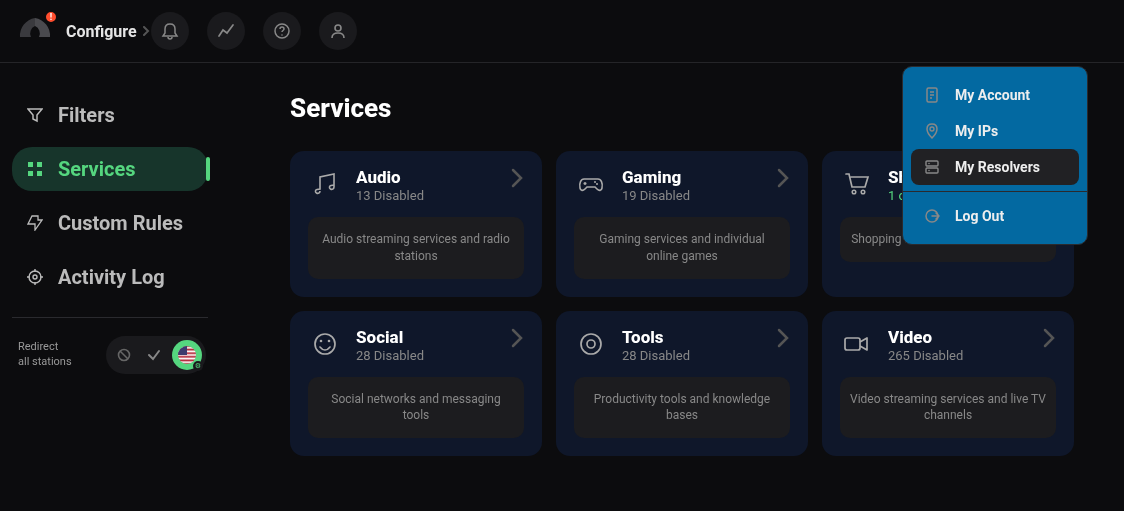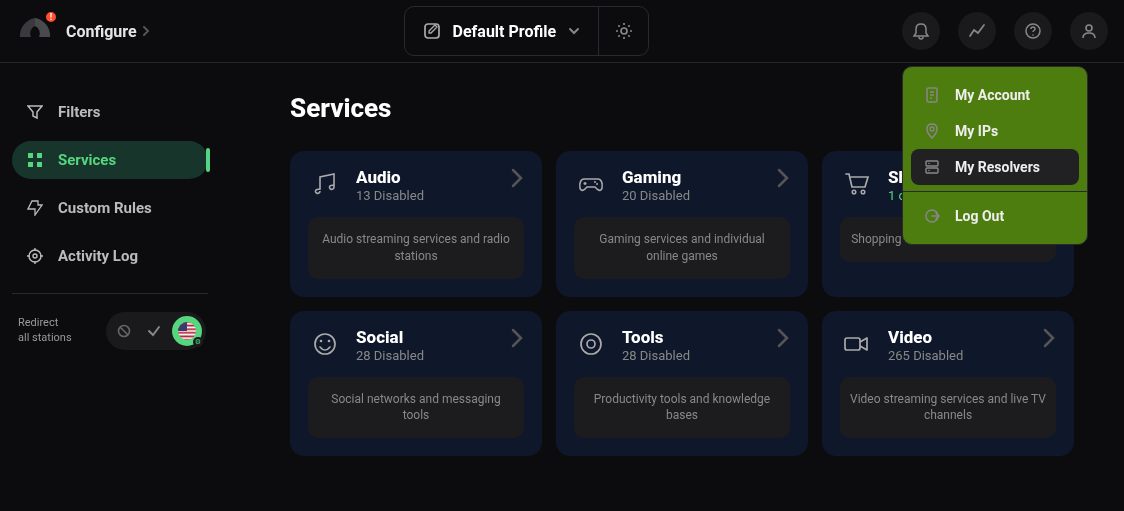--- a/index.html
+++ b/index.html
@@ -21,21 +21,21 @@
     .profile-btn .label { font-weight: 700; font-size: 16px; }
     .profile-btn .chev { color: #888; }
     .gear-btn { width: 50px; height: 100%; border-left: 1px solid #2a2a2e; display: flex; align-items: center; justify-content: center; cursor: pointer; color: #888; }
     
     .header-right { display: flex; align-items: center; gap: 18px; }
     .round-btn { width: 38px; height: 38px; border-radius: 50%; background: #1a1a1d; display: flex; align-items: center; justify-content: center; cursor: pointer; color: #888; }
     
     
     .layout { display: flex; height: calc(100% - 63px); }
     .sidebar { width: 220px; padding: 30px 12px 0 12px; }
-    .nav-item { display: flex; align-items: center; gap: 14px; padding: 10px 14px; border-radius: 20px; cursor: pointer; font-weight: 700; font-size: 15px; margin-bottom: 10px; color: #bbb; }
+    .nav-item { display: flex; align-items: center; gap: 14px; padding: 10px 14px; border-radius: 20px; cursor: pointer; font-weight: 700; font-size: 20px; margin-bottom: 10px; color: #bbb; }
     .nav-item.active { background: #17352b; color: #55d67f; position: relative; }
     .nav-item.active::after { content: ""; position: absolute; right: -2px; top: 50%; transform: translateY(-50%); width: 4px; height: 24px; background: #55d67f; border-radius: 4px; }
     .nav-item .icon { width: 18px; height: 18px; display: flex; align-items: center; justify-content: center; }
     
     .sidebar hr { border: none; border-top: 1px solid #2a2a2e; margin: 18px 0 14px 0; }
     
     .default-rule-head { display: flex; align-items: center; justify-content: space-between; padding: 0 6px; }
     .default-rule-label { font-weight: 700; font-size: 15px; }
     .info-circle { width: 20px; height: 20px; border-radius: 50%; background: #2e2e31; display: flex; align-items: center; justify-content: center; font-size: 11px; color: #ddd; cursor: pointer; }
     
@@ -57,21 +57,21 @@
     .card-head { display: flex; align-items: flex-start; gap: 14px; position: relative; }
     .card-icon-box { width: 34px; height: 34px; display: flex; align-items: center; justify-content: center; color: #aaa; }
     .card-tt { flex: 1; }
     .card-title { font-weight: 800; font-size: 17px; }
     .card-sub { font-size: 13px; color: #888; margin-top: 1px; }
     .card-sub.active { color: #55d67f; }
     .card-chevron { color: #555; cursor: pointer; }
     .card-desc { margin-top: 14px; background: #1c1c1f; border-radius: 10px; padding: 14px 10px; font-size: 12px; color: #888; text-align: center; line-height: 1.4; }
     
     
-    .dropdown { position: absolute; top: 66px; right: 36px; width: 186px; background: #4d7c0f; border: 1px solid #2a2a2e; border-radius: 10px; padding: 10px 8px; }
+    .dropdown { position: absolute; top: 66px; right: 36px; width: 186px; background: #0369a1; border: 1px solid #2a2a2e; border-radius: 10px; padding: 10px 8px; }
     .dd-item { display: flex; align-items: center; gap: 14px; padding: 10px 12px; border-radius: 8px; cursor: pointer; font-weight: 700; font-size: 14px; color: #eee; }
     .dd-item.highlight { background: #212124; }
     .dd-item .icon { color: #888; width: 18px; display: flex; align-items: center; justify-content: center; }
     .dd-sep { border: none; border-top: 1px solid #2a2a2e; margin: 6px -8px; }
     
     svg { display: block; }
   </style>
 </head>
 <body>
 
@@ -87,46 +87,20 @@
     <div class="configure">
       <span>Configure</span>
       <span class="chev">
           <svg width="10" height="10" viewBox="0 0 10 10">
             <path d="M3 1 L7 5 L3 9" stroke="currentColor" stroke-width="2" fill="none" stroke-linecap="round"></path>
           </svg>
         </span>
     </div>
   </div>
 
-  <div class="header-center">
-    <div class="profile-group">
-      <div class="profile-btn">
-        <span class="icon">
-            <svg width="18" height="18" viewBox="0 0 18 18">
-              <rect x="2" y="2" width="14" height="14" rx="3" stroke="currentColor" stroke-width="1.7" fill="none"></rect>
-              <path d="M6 9 L12 3 L14 5 L8 11 L6 11 Z" stroke="currentColor" stroke-width="1.3" fill="none"></path>
-            </svg>
-          </span>
-        <span class="label">Default Profile</span>
-        <span class="chev">
-            <svg width="12" height="12" viewBox="0 0 12 12">
-              <path d="M2 4 L6 8 L10 4" stroke="currentColor" stroke-width="2" fill="none" stroke-linecap="round"></path>
-            </svg>
-          </span>
-      </div>
-      <div class="gear-btn">
-        <span>
-            <svg width="20" height="20" viewBox="0 0 20 20">
-              <circle cx="10" cy="10" r="3" stroke="currentColor" stroke-width="1.7" fill="none"></circle>
-              <path d="M10 2 L10 4 M10 16 L10 18 M2 10 L4 10 M16 10 L18 10 M4.3 4.3 L5.7 5.7 M14.3 14.3 L15.7 15.7 M4.3 15.7 L5.7 14.3 M14.3 5.7 L15.7 4.3" stroke="currentColor" stroke-width="1.7"></path>
-            </svg>
-          </span>
-      </div>
-    </div>
-  </div>
 
   <div class="header-right">
     <div class="round-btn">
         <span>
           <svg width="18" height="18" viewBox="0 0 18 18">
             <path d="M9 2 C6 2 4 4 4 7 L4 11 L2 14 L16 14 L14 11 L14 7 C14 4 12 2 9 2 Z M7 15 C7 16 8 17 9 17 C10 17 11 16 11 15" stroke="currentColor" stroke-width="1.5" fill="none"></path>
           </svg>
         </span>
       </div>
     <div class="round-btn">
@@ -250,21 +224,21 @@
           <div class="card-icon-box">
               <svg width="28" height="26" viewBox="0 0 28 26">
                 <path d="M7 8 L21 8 C24 8 26 12 25 17 C24.5 20 22 20 20 18 L18 16 L10 16 L8 18 C6 20 3.5 20 3 17 C2 12 4 8 7 8 Z" stroke="currentColor" stroke-width="1.6" fill="none"></path>
                 <path d="M8 11 L8 14 M6.5 12.5 L9.5 12.5" stroke="currentColor" stroke-width="1.4"></path>
                 <circle cx="18" cy="11" r="1" fill="currentColor"></circle>
                 <circle cx="20" cy="13" r="1" fill="currentColor"></circle>
               </svg>
             </div>
           <div class="card-tt">
             <div class="card-title">Gaming</div>
-            <div class="card-sub">20 Disabled</div>
+            <div class="card-sub">19 Disabled</div>
           </div>
           <div class="card-chevron">
               <svg width="14" height="22" viewBox="0 0 14 22">
                 <path d="M3 3 L11 11 L3 19" stroke="currentColor" stroke-width="2.5" fill="none" stroke-linecap="round"></path>
               </svg>
             </div>
         </div>
         <div class="card-desc">Gaming services and individual online games</div>
       </div>
 

